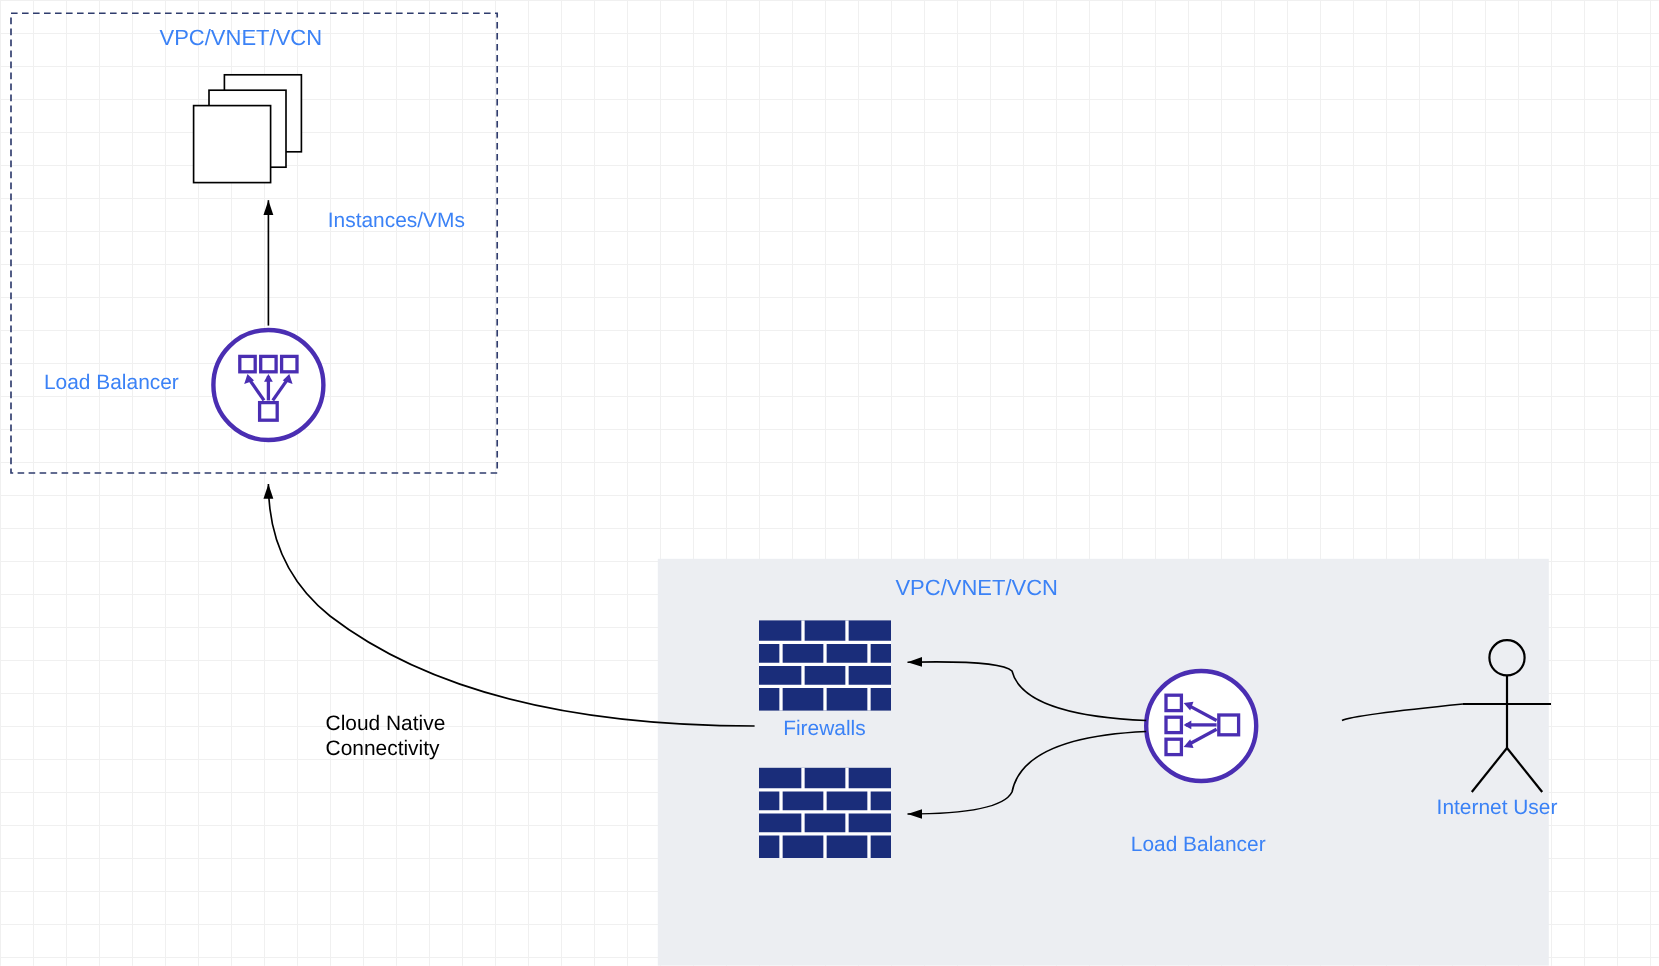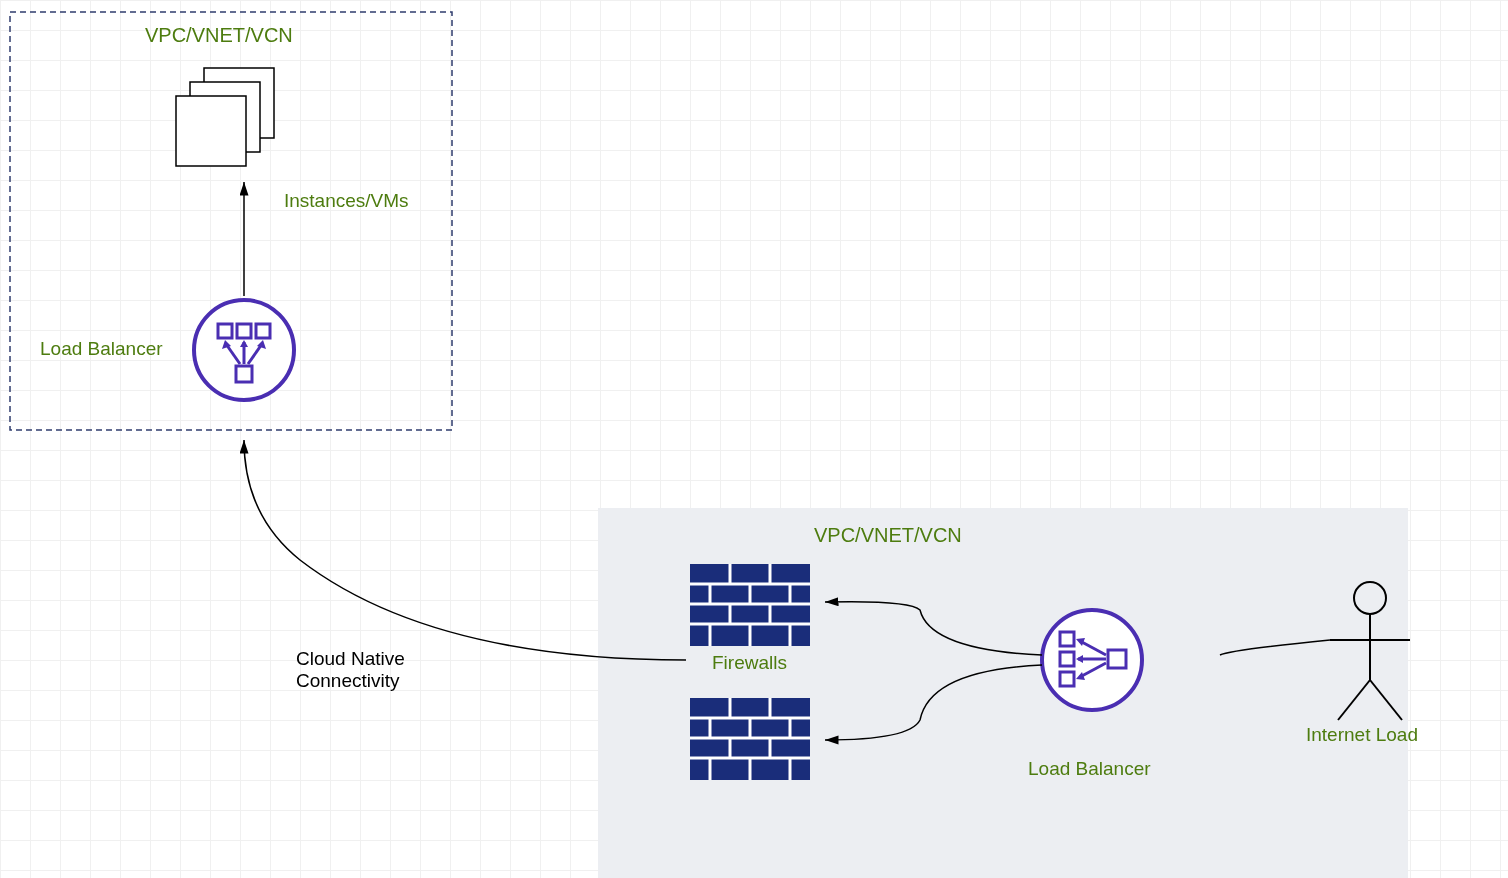--- a/index.html
+++ b/index.html
@@ -11,21 +11,21 @@
         linear-gradient(to right, #f0f0f0 1px, transparent 1px),
         linear-gradient(to bottom, #f0f0f0 1px, transparent 1px);
       background-size: 30px 30px;
       font-family: -apple-system, BlinkMacSystemFont, "Segoe UI", Helvetica, Arial, sans-serif;
       position: relative;
       overflow: hidden;
     }
     .label {
       position: absolute;
       font-size: 19px;
-      color: #4d7c0f;
+      color: #3b82f6;
       white-space: nowrap;
     }
     .label-multi {
       position: absolute;
       font-size: 19px;
       color: #000;
       text-align: left;
     }
     svg.canvas {
       position: absolute;
@@ -140,24 +140,24 @@
     <line x1="1330" y1="640" x2="1410" y2="640" stroke="#000" stroke-width="2"></line>
     <line x1="1370" y1="680" x2="1338" y2="720" stroke="#000" stroke-width="2"></line>
     <line x1="1370" y1="680" x2="1402" y2="720" stroke="#000" stroke-width="2"></line>
   </g>
 
   <path d="M 1330 640 Q 1230 650 1220 655" fill="none" stroke="#000" stroke-width="1.5"></path>
 
 </svg>
 
 <div class="label" style="left:145px; top:24px; font-size:20px;">VPC/VNET/VCN</div>
-<div class="label" style="left:284px; top:190px;">Instances/VMs</div>
+<div class="label" style="left:298px; top:190px;">Instances/VMs</div>
 <div class="label" style="left:40px; top:338px;">Load Balancer</div>
 
 <div class="label" style="left:814px; top:524px; font-size:20px;">VPC/VNET/VCN</div>
 <div class="label" style="left:712px; top:652px;">Firewalls</div>
 <div class="label" style="left:1028px; top:758px;">Load Balancer</div>
-<div class="label" style="left:1306px; top:724px;">Internet Load</div>
+<div class="label" style="left:1306px; top:724px;">Internet User</div>
 
 <div class="label-multi" style="left:296px; top:648px;">
   <div>Cloud Native</div>
   <div>Connectivity</div>
 </div>
 
 </body></html>

